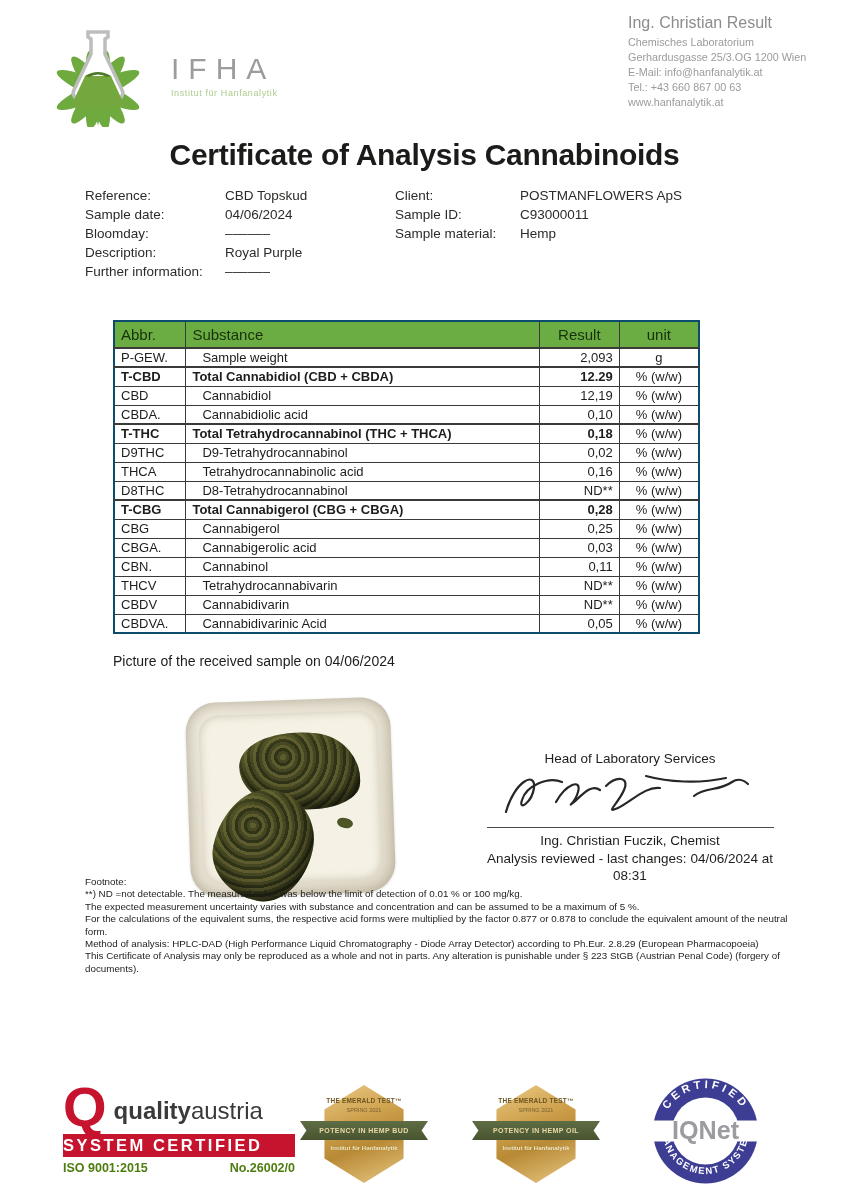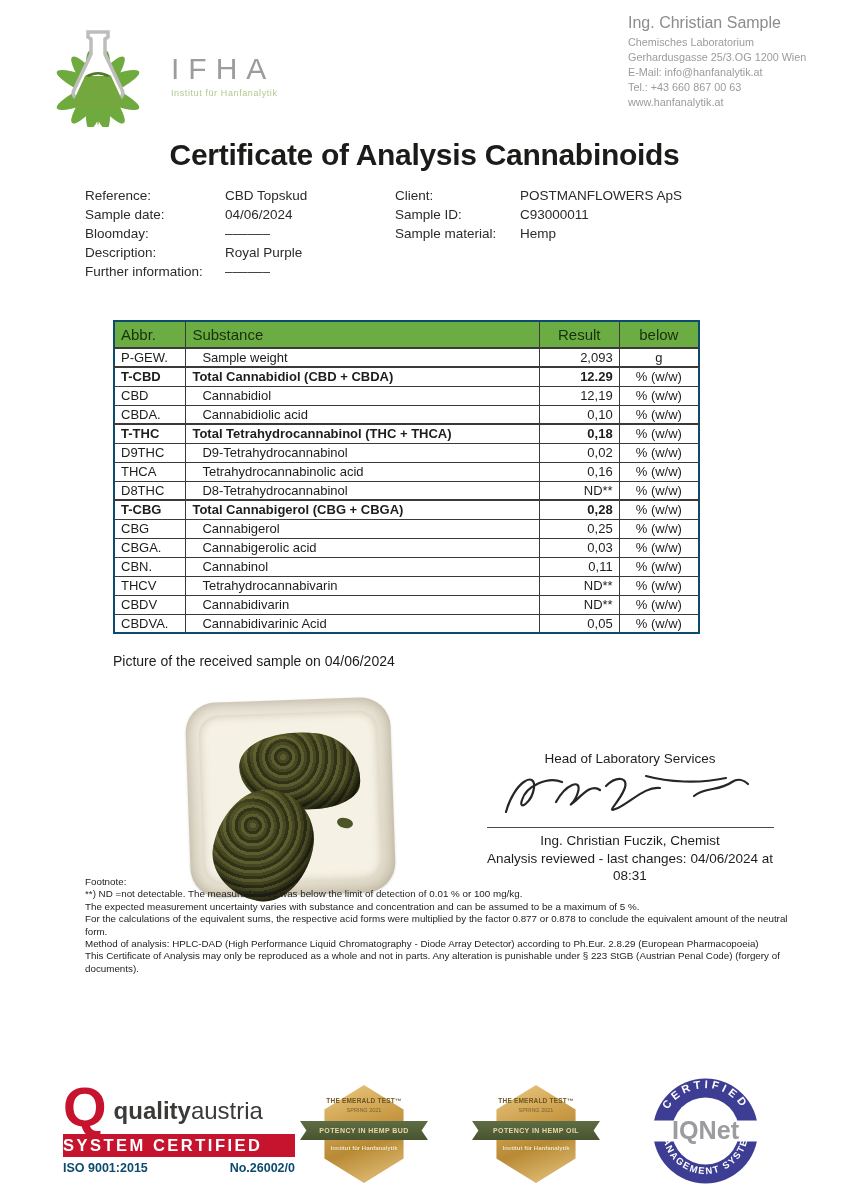--- a/index.html
+++ b/index.html
@@ -76,21 +76,21 @@
 
   
   .qa{left:63px;top:1085px;width:232px;}
   .qa-top{display:flex;align-items:flex-end;}
   .qa-q{font-size:56px;font-weight:800;color:#c6132e;line-height:.78;margin-right:7px;}
   .qa-brand{font-size:24px;color:#3a3a39;padding-bottom:4px;}
   .qa-brand .b{font-weight:700;}
   .qa-banner{margin-top:5px;background:#c6132e;color:#fff;text-align:left;
     font-weight:700;font-size:16.5px;letter-spacing:2.5px;padding:2px 0;}
   .qa-iso{display:flex;justify-content:space-between;font-weight:700;font-size:12.5px;
-    color:#0c4a6e;margin-top:4px;}
+    color:#4d7c0f;margin-top:4px;}
 
   .badge{width:128px;height:102px;}
   .badge-bud{left:300px;top:1085px;}
   .badge-oil{left:472px;top:1085px;}
   .hex{position:absolute;left:50%;top:0;transform:translateX(-50%);width:86px;height:98px;
     background:linear-gradient(160deg,#ecca86 0%,#cb9d48 40%,#b98a35 60%,#e8c985 100%);
     clip-path:polygon(50% 0,96% 25%,96% 75%,50% 100%,4% 75%,4% 25%);}
   .badge-title{position:absolute;top:12px;width:100%;text-align:center;font-size:6.5px;
     font-weight:700;color:#6d5520;letter-spacing:.2px;}
   .badge-season{position:absolute;top:22px;width:100%;text-align:center;font-size:5.5px;color:#7a6230;}
@@ -123,21 +123,21 @@
     <path d="M49,54 l-12,26 a4,4 0 0 0 4,5 h42 a4,4 0 0 0 4,-5 l-12,-26 z" fill="#74a83e"></path>
     <path d="M49,54 q13,-8 26,0 l-4,1 q-9,-5 -18,0 z" fill="#4c7a28"></path>
   </svg>
   <div class="logo-text">
     <div class="logo-acronym">IFHA</div>
     <div class="logo-subtitle">Institut für Hanfanalytik</div>
   </div>
 </div>
 
 <div class="abs contact">
-  <div class="contact-name">Ing. Christian Sample</div>
+  <div class="contact-name">Ing. Christian Result</div>
   <div class="contact-line">Chemisches Laboratorium</div>
   <div class="contact-line">Gerhardusgasse 25/3.OG 1200 Wien</div>
   <div class="contact-line">E-Mail: info@hanfanalytik.at</div>
   <div class="contact-line">Tel.: +43 660 867 00 63</div>
   <div class="contact-line">www.hanfanalytik.at</div>
 </div>
 
 <div class="abs doc-title">Certificate of Analysis Cannabinoids</div>
 
 <div class="info-row info-left" style="left:85px;top:186px;width:310px;">
@@ -172,21 +172,21 @@
   <span class="info-label">Sample material:</span>
   <span class="info-value">Hemp</span>
 </div>
 
 <table class="coa">
   <thead>
     <tr>
       <th>Abbr.</th>
       <th>Substance</th>
       <th class="c">Result</th>
-      <th class="c">below</th>
+      <th class="c">unit</th>
     </tr>
   </thead>
   <tbody>
     <tr>
       <td class="abbr">P-GEW.</td>
       <td class="subst sub">Sample weight</td>
       <td class="result">2,093</td>
       <td class="unit">g</td>
     </tr>
     <tr class="total">

